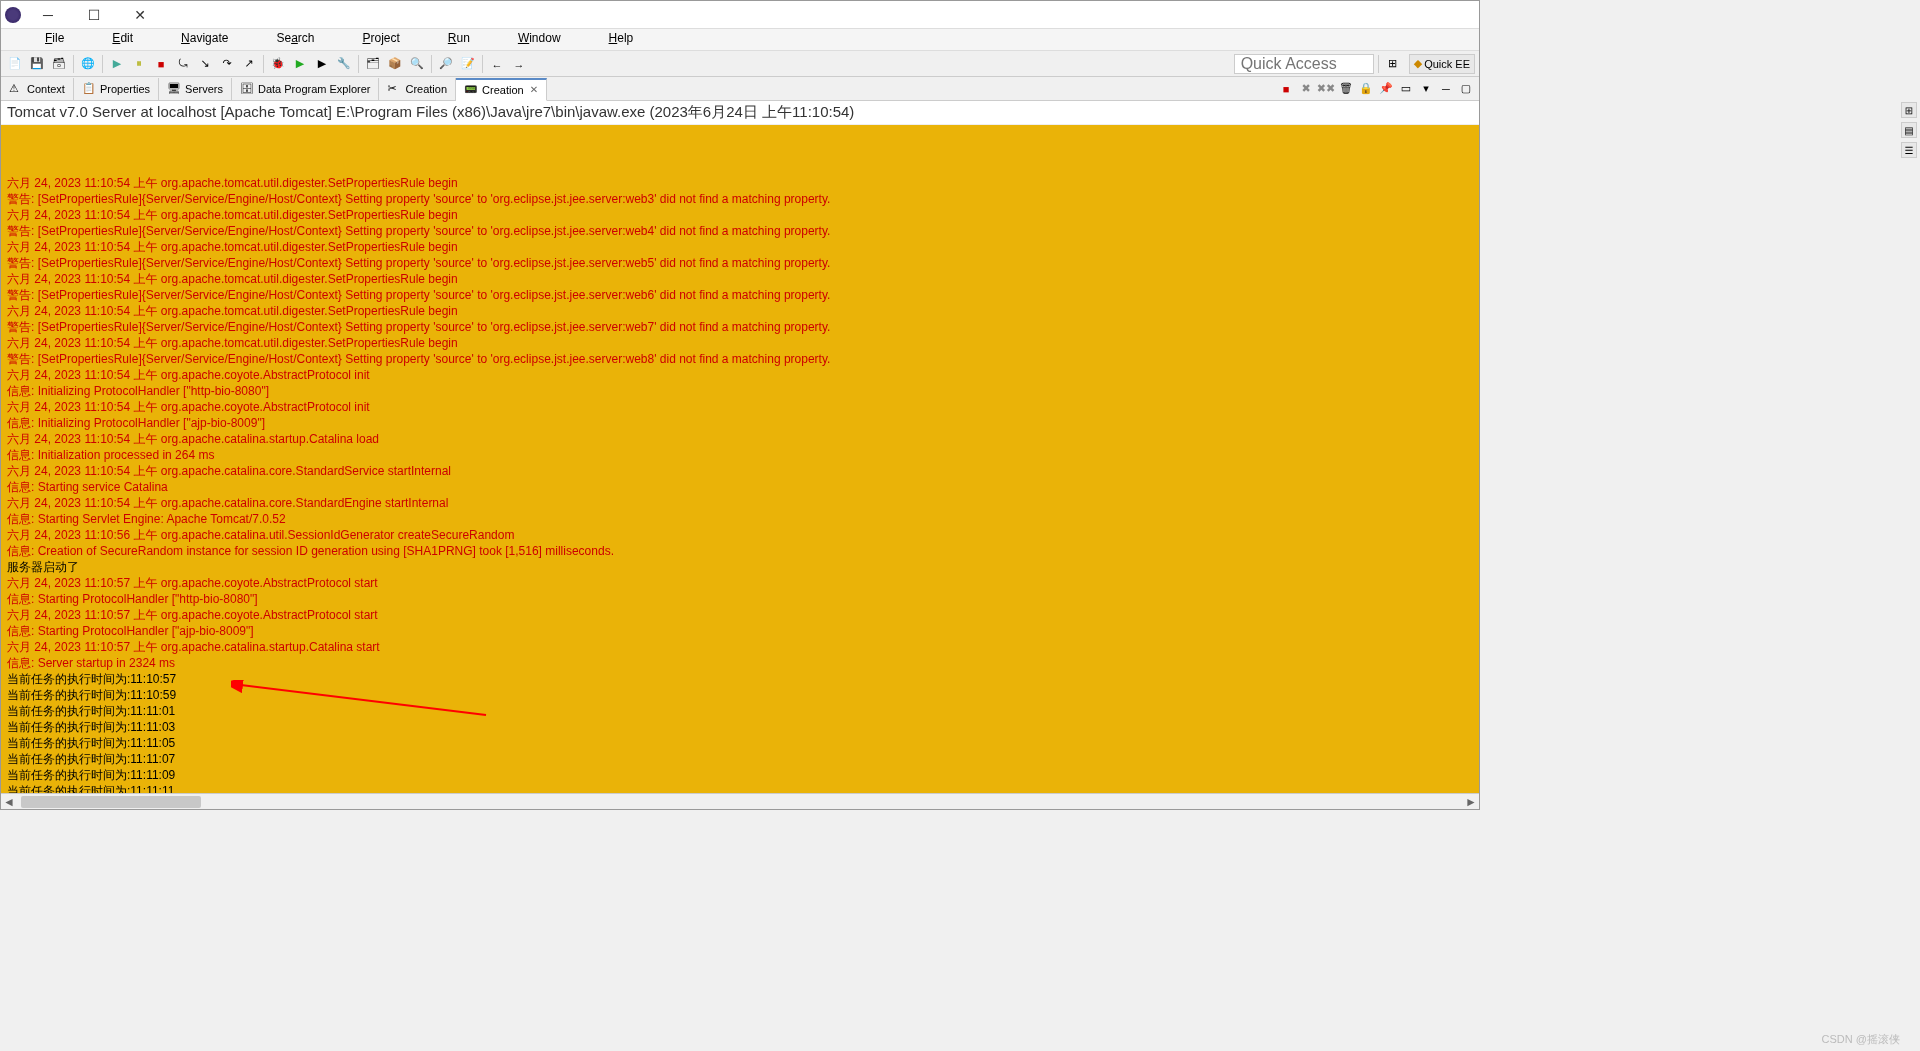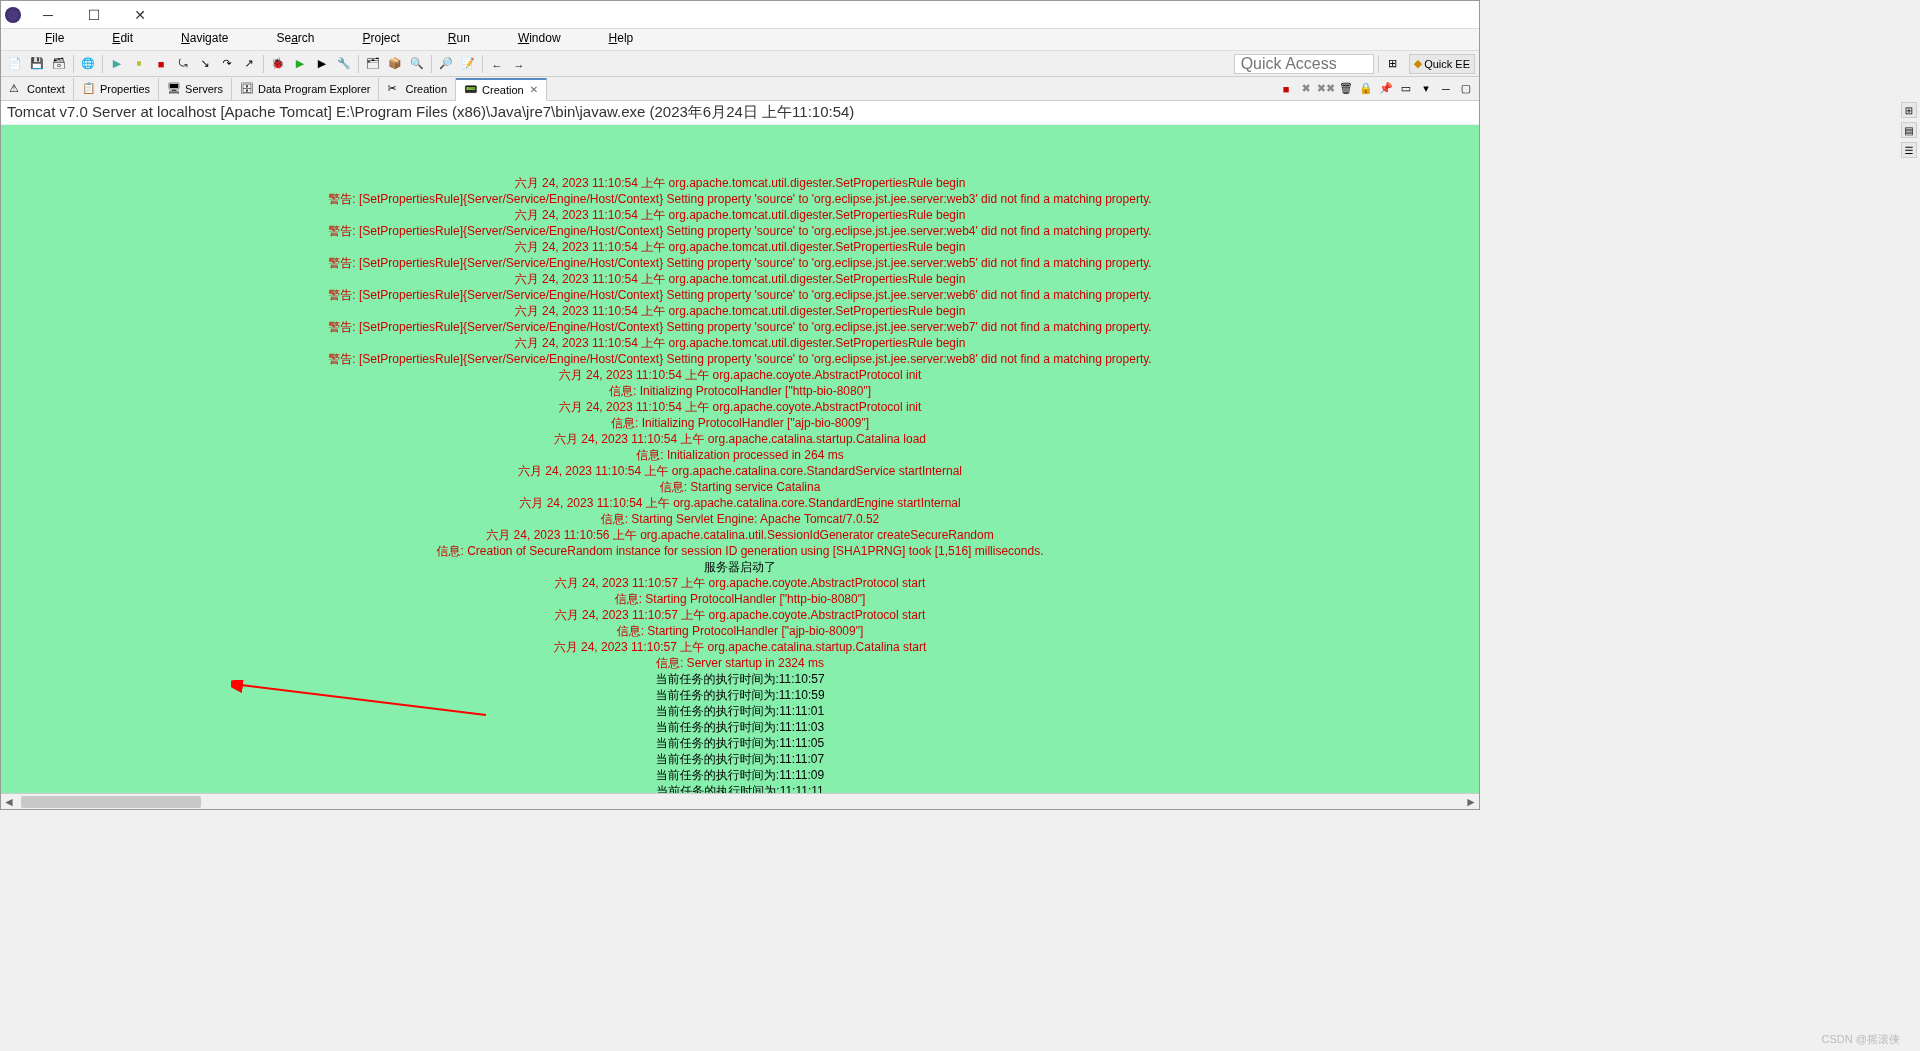--- a/index.html
+++ b/index.html
@@ -21,21 +21,21 @@
 .persp { display: flex; align-items: center; gap: 2px; padding: 0 4px; border: 1px solid #ccc; background: #e8e8e8; margin-left: 4px; height: 20px; font-size: 11px; }
 .tabbar { display: flex; align-items: center; height: 24px; background: #f0f0f0; border-bottom: 1px solid #ccc; }
 .tab { display: flex; align-items: center; gap: 4px; padding: 3px 8px; font-size: 11px; border-right: 1px solid #ccc; cursor: pointer; }
 .tab.active { background: #fff; border-top: 2px solid #5a8ac6; border-bottom: 1px solid #fff; margin-bottom: -1px; }
 .tab .ticon { width: 14px; height: 14px; }
 .tab .closex { font-size: 10px; color: #666; margin-left: 2px; }
 .tab-spacer { flex: 1; }
 .tab-tools { display: flex; gap: 2px; padding-right: 4px; }
 .tab-tool { width: 18px; height: 18px; font-size: 11px; display: flex; align-items: center; justify-content: center; }
 .console-hdr { padding: 2px 6px; font-size: 15px; color: #333; background: #fff; border-bottom: 1px solid #eee; }
-.console { flex: 1; background: #86efac; overflow: auto; padding: 2px 6px; font-family: "Consolas","Courier New",monospace; font-size: 12px; line-height: 16px; white-space: pre; position: relative; text-align: center; }
+.console { flex: 1; background: #eab308; overflow: auto; padding: 2px 6px; font-family: "Consolas","Courier New",monospace; font-size: 12px; line-height: 16px; white-space: pre; position: relative; }
 .ln-red { color: #c00; }
 .ln-black { color: #000; }
 .arrow { position: absolute; top: 555px; left: 230px; pointer-events: none; }
 .hscroll { height: 16px; background: #f0f0f0; border-top: 1px solid #ccc; display: flex; align-items: center; }
 .hscroll .thumb { width: 180px; height: 12px; background: #c8c8c8; margin-left: 4px; border-radius: 2px; }
 .hscroll .sp { flex: 1; }
 .hscroll .arr { width: 16px; text-align: center; color: #666; }
 .rightstrip { position: absolute; right: 1px; top: 102px; width: 20px; display: flex; flex-direction: column; gap: 4px; align-items: center; }
 .rstrip-btn { width: 16px; height: 16px; background: #e8e8e8; border: 1px solid #ccc; font-size: 10px; display: flex; align-items: center; justify-content: center; }
 .footer { position: fixed; bottom: 4px; right: 20px; font-size: 11px; color: #bbb; text-align: right; }

